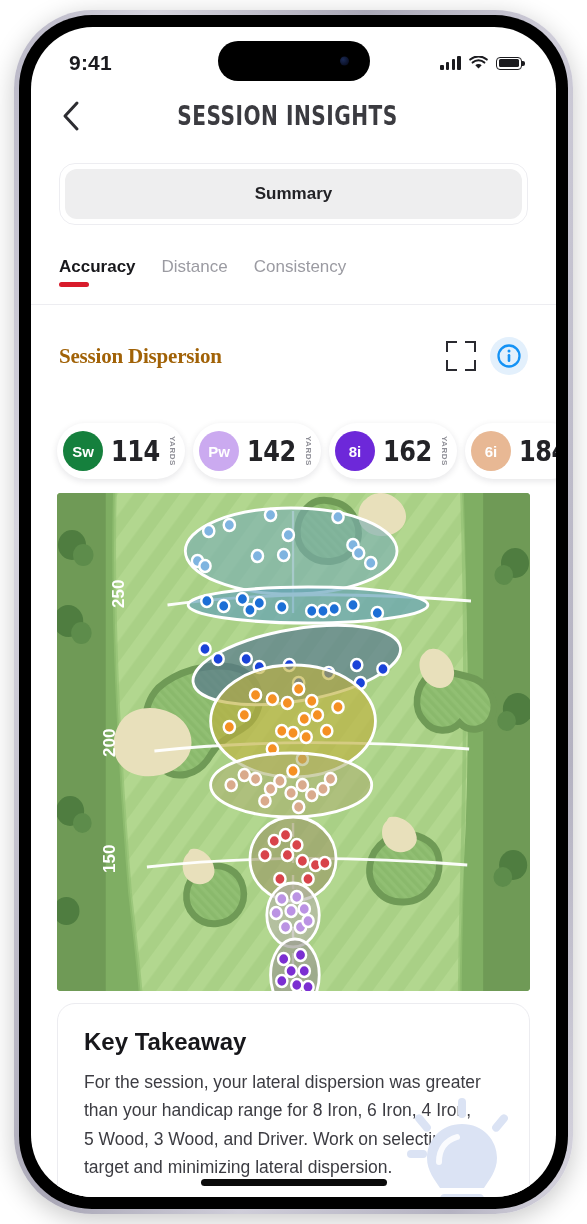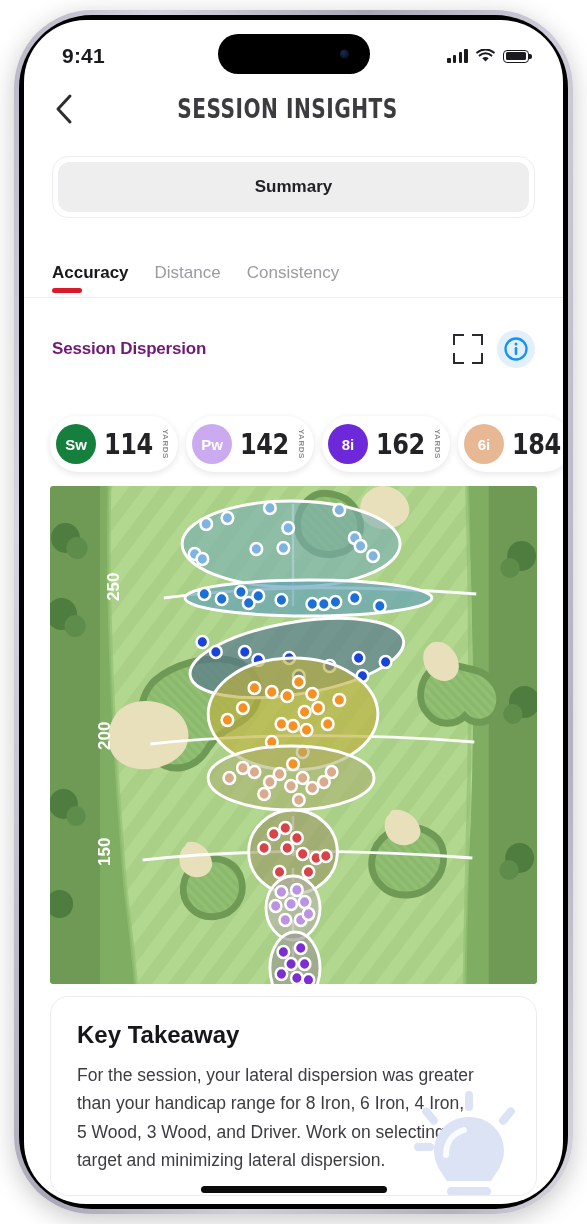--- a/index.html
+++ b/index.html
@@ -16,21 +16,21 @@
     width:559px; height:1204px;
     border-radius:78px;
     background:linear-gradient(105deg,#b9b7c6 0%,#d6d4de 16%,#a9a7b6 40%,#cfcdd9 62%,#b4b2c1 86%,#d8d6e0 100%);
     padding:5px;
     box-shadow:0 6px 26px rgba(0,0,0,.22);
   }
   #phone-bezel{
     width:100%; height:100%;
     border-radius:73px;
     background:#000;
-    padding:5px;
+    padding:12px;
   }
   #phone-screen{
     position:relative;
     width:100%; height:100%;
     border-radius:62px;
     background:#ffffff;
     overflow:hidden;
   }
 
   
@@ -98,37 +98,37 @@
     flex:1; height:100%; display:flex; align-items:center; justify-content:center;
     border-radius:12px; font-size:17px; cursor:pointer; gap:22px;
   }
   .seg.active{ background:#eeeeef; color:#222226; font-weight:bold; }
   .seg.inactive{ color:#8c8c93; font-weight:bold; }
   #seg-chevron{ display:flex; align-items:center; }
 
   
   #subtabs{
     position:absolute; top:218px; left:0; right:0; height:60px;
-    display:flex; align-items:flex-end; gap:26px; padding:12px 28px 0 28px;
+    display:flex; align-items:flex-start; gap:26px; padding:12px 28px 0 28px;
     border-bottom:1.2px solid #ededf1; z-index:22;
   }
   .subtab{ position:relative; font-size:17px; cursor:pointer; padding-bottom:14px; }
   .subtab.active{ color:#18181c; font-weight:bold; }
   .subtab.inactive{ color:#9b9ba2; }
   .subtab.active::after{
     content:""; position:absolute; left:0; bottom:4px; width:30px; height:5px;
     border-radius:3px; background:#d81b2b;
   }
 
   
   #section-header{
     position:absolute; top:302px; left:28px; right:28px; height:54px;
     display:flex; align-items:center; justify-content:space-between; z-index:20;
   }
-  #section-title{ font-size:17px; font-weight:bold; color:#701a75; letter-spacing:-.2px; }
+  #section-title{ font-size:21px; font-weight:bold; color:#a16207; letter-spacing:-.2px;font-family:Liberation Serif, serif; }
   #header-actions{ display:flex; align-items:center; gap:14px; }
   #expand-button{ width:30px; height:30px; cursor:pointer; position:relative; }
   #expand-button span{ position:absolute; width:11px; height:11px; border:2.6px solid #2a2a30; }
   #expand-button span:nth-child(1){ left:0; top:0; border-right:none; border-bottom:none; }
   #expand-button span:nth-child(2){ right:0; top:0; border-left:none; border-bottom:none; }
   #expand-button span:nth-child(3){ left:0; bottom:0; border-right:none; border-top:none; }
   #expand-button span:nth-child(4){ right:0; bottom:0; border-left:none; border-top:none; }
   #info-button{
     width:38px; height:38px; border-radius:50%; background:#e3f0fc;
     display:flex; align-items:center; justify-content:center; cursor:pointer;

